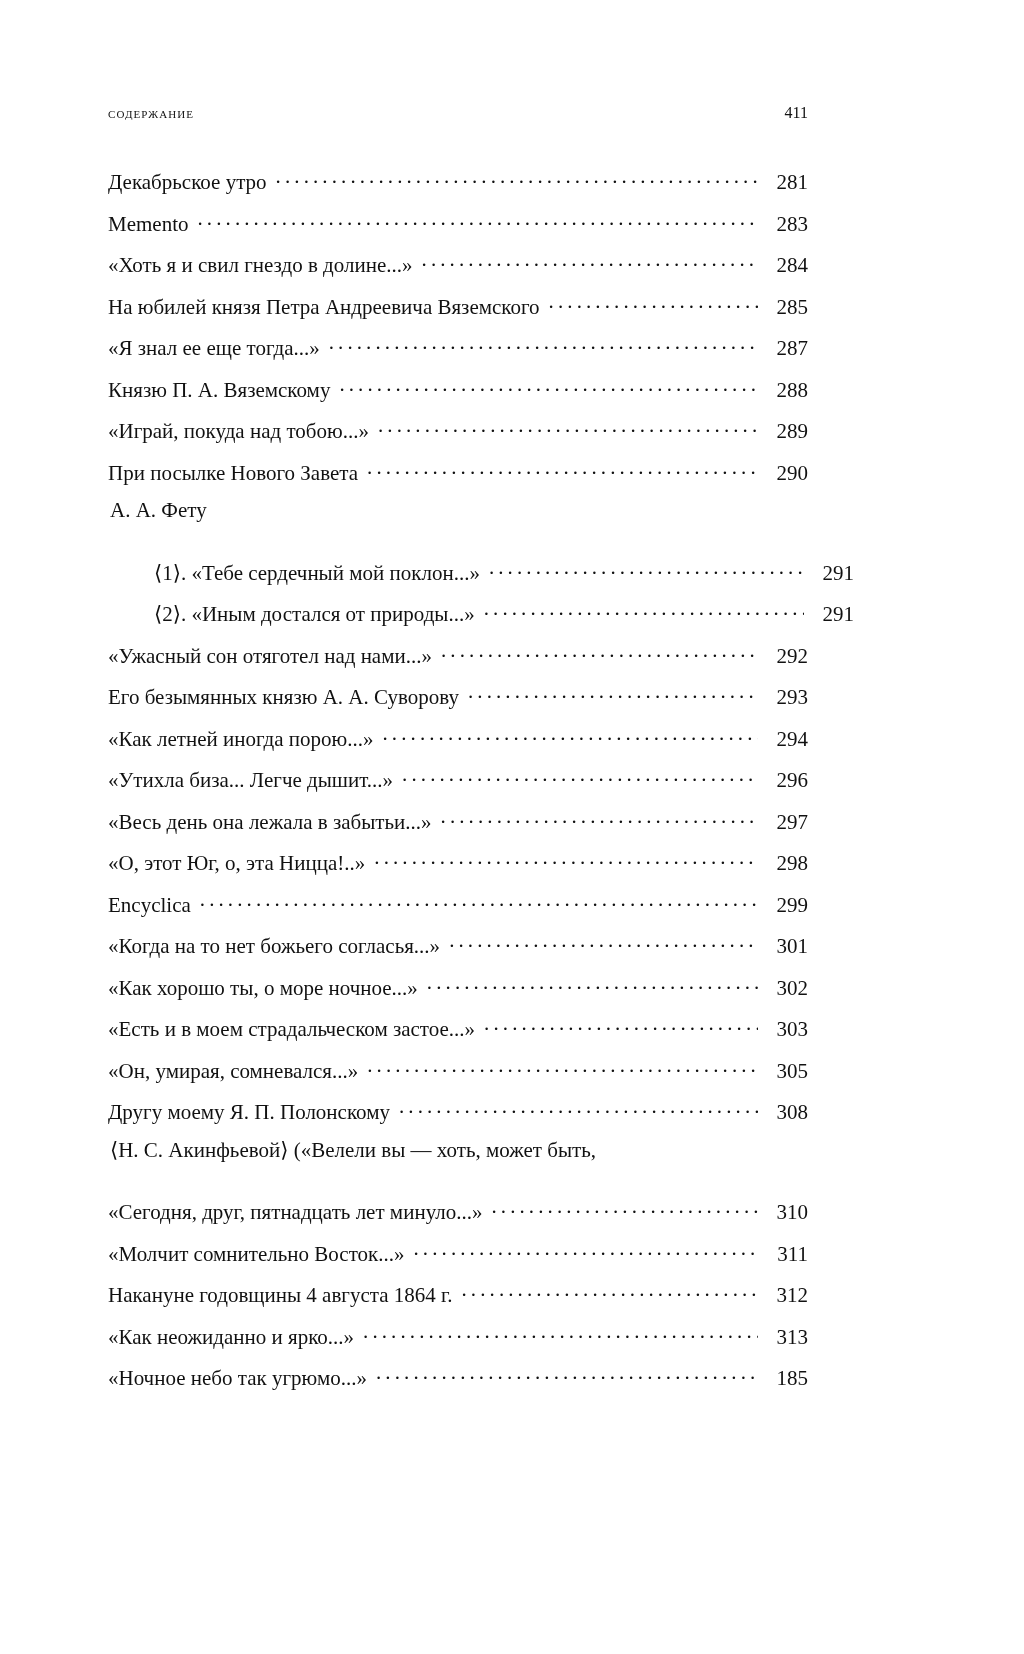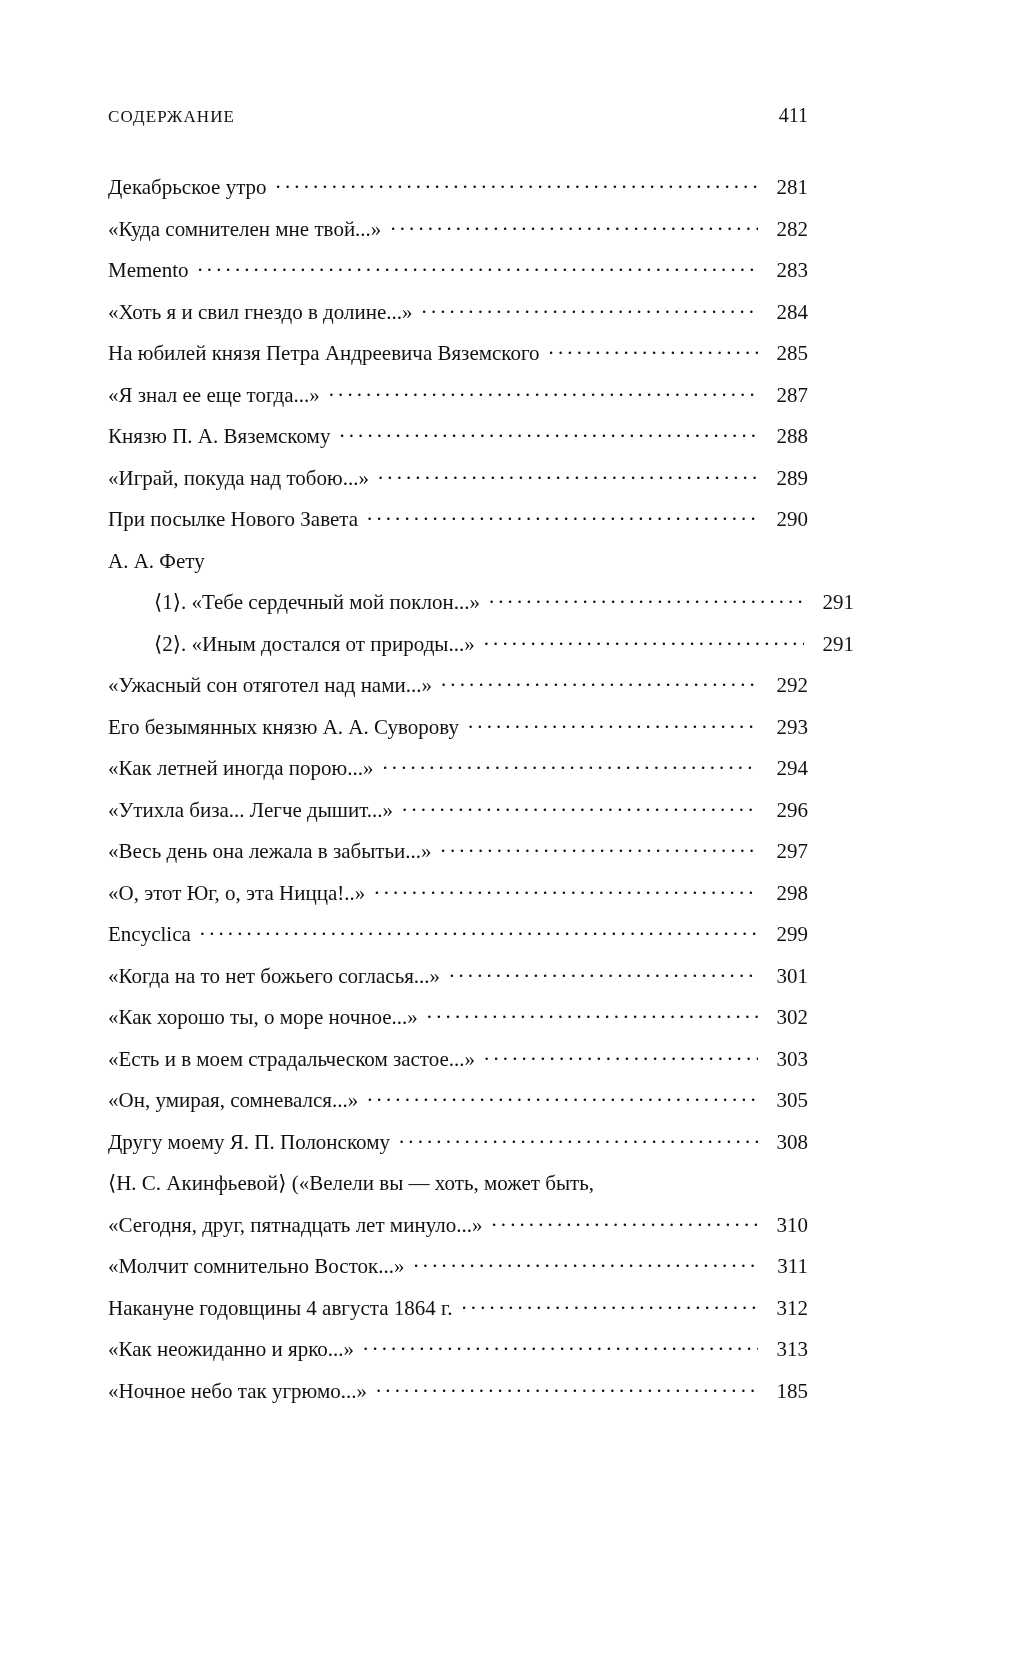--- a/index.html
+++ b/index.html
@@ -28,26 +28,26 @@
     top: 104px;
     width: 700px;
   }
   .running-head {
     display: flex;
     justify-content: space-between;
     align-items: baseline;
     margin-bottom: 46px;
   }
   .rh-title {
-    font-size: 17px;
+    font-size: 11px;
     letter-spacing: 1.1px;
     font-family: "Liberation Serif", serif;
   }
   .rh-page {
-    font-size: 20px;
+    font-size: 16px;
     font-family: "Liberation Serif", serif;
   }
   .toc {
     display: block;
   }
   .toc-entry {
     display: flex;
     align-items: baseline;
     font-size: 21px;
     line-height: 1.0;
@@ -86,45 +86,41 @@
     flex: 0 0 auto;
     padding-left: 4px;
     text-align: right;
     min-width: 44px;
   }
   .toc-entry.nodots .dots::before {
     content: "";
   }
   .toc-entry.noleader {
     margin-bottom: 16.5px;
+    flex-direction: column;
   }
 </style>
 </head>
 <body>
 
 <div class="page">
   <div class="content">
 
     <div class="running-head">
       <div class="rh-title">СОДЕРЖАНИЕ</div>
       <div class="rh-page">411</div>
     </div>
 
     <div class="toc" id="toc-list">
         <div class="toc-entry">
           <span class="entry-label">Декабрьское утро</span>
           <span class="dots"></span>
           <span class="entry-page">281</span>
         </div>
         <div class="toc-entry">
-          <span class="entry-label">«Куда сомнителен мне твой...»</span>
-          <span class="dots"></span>
-          <span class="entry-page">282</span>
-        </div>
-        <div class="toc-entry">
           <span class="entry-label">Memento</span>
           <span class="dots"></span>
           <span class="entry-page">283</span>
         </div>
         <div class="toc-entry">
           <span class="entry-label">«Хоть я и свил гнездо в долине...»</span>
           <span class="dots"></span>
           <span class="entry-page">284</span>
         </div>
         <div class="toc-entry">

